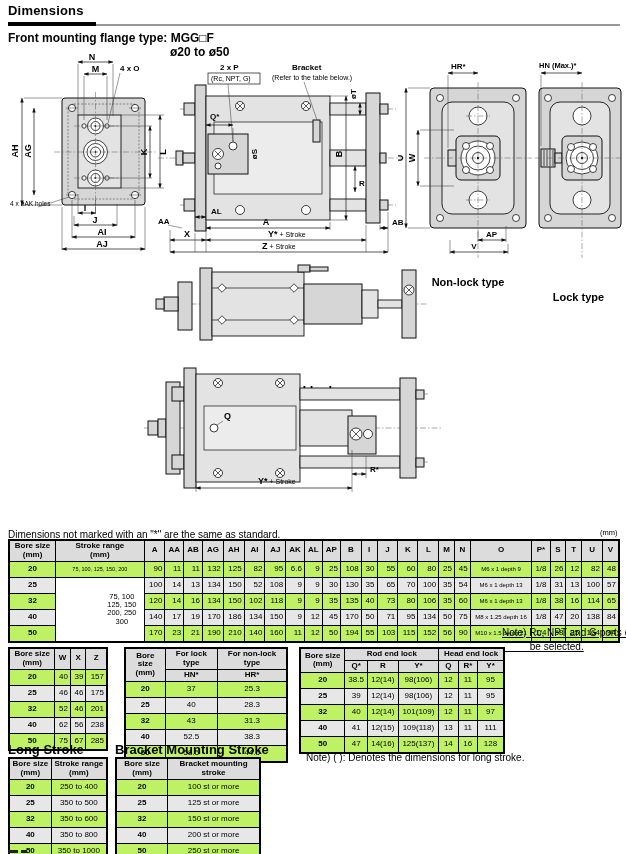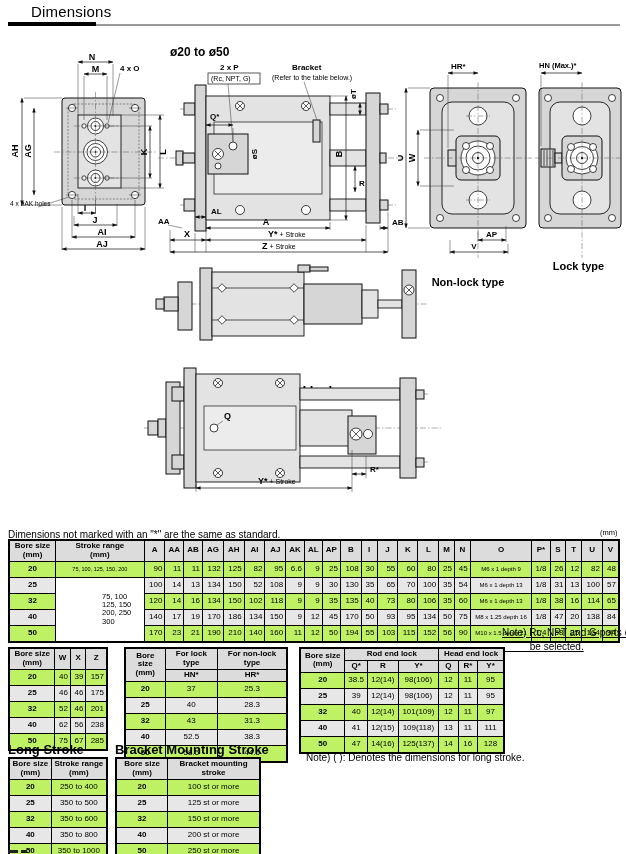--- a/index.html
+++ b/index.html
@@ -3,21 +3,21 @@
 <meta charset="utf-8">
 <style>
   html,body { margin:0; padding:0; background:#fff; }
   #page {
     position:relative; width:626px; height:854px; background:#fff; overflow:hidden;
     font-family:"Liberation Sans", sans-serif; color:#000;
   }
   .abs { position:absolute; }
 
   
-  .h-title { font-size:15px; font-weight:normal; letter-spacing:.2px;margin-left:23px; }
+  .h-title { font-size:13px; font-weight:bold; letter-spacing:.2px; }
   .h-sub   { font-size:12px; font-weight:bold; }
   .h-bore  { font-size:12px; font-weight:bold; }
   .h-sec   { font-size:13px; font-weight:bold; }
   .bar-thick { background:#000; }
   .bar-thin  { background:#999; }
 
   
   .note { font-size:10px; white-space:pre; line-height:1.35; }
   .unit { font-size:7.5px; }
 
@@ -30,21 +30,21 @@
   table { border-collapse:collapse; position:absolute; background:#bef264; table-layout:auto; }
   .tbl { border:2px solid #000; }
   th,td { border:1px solid #000; font-size:8px; line-height:1.12; padding:1px 2px; white-space:pre-line; vertical-align:middle; }
   th { background:#dcdcdc; font-weight:bold; text-align:center; }
   td { text-align:right; height:13px; }
   td:first-child { text-align:center; font-weight:bold; }
   tbody tr:nth-child(even) td { background:#e7e7e7; }
   td.c  { text-align:center; }
   td.o  { font-size:6px; text-align:center; padding:0 1px; }
   td.xs { font-size:5.5px; text-align:center; padding:0 1px; }
-  td.stk { background:#fff !important; text-align:left; font-size:7.5px;padding-left:46px; }
+  td.stk { background:#fff !important; text-align:center; font-size:7.5px;padding-left:46px; }
   .tbl-c td { text-align:center; }
 
   
   .pl  { fill:#d6d6d6; stroke:#111; stroke-width:1; }
   .bd  { fill:#e3e3e3; stroke:#111; stroke-width:.9; }
   .bd2 { fill:#ececec; stroke:#111; stroke-width:.7; }
   .whl { fill:#fff; stroke:#111; stroke-width:.8; }
   .ln  { stroke:#111; stroke-width:.7; fill:none; }
   .cl  { stroke:#555; stroke-width:.5; fill:none; stroke-dasharray:6 2 1.5 2; }
   .dsh { stroke:#333; stroke-width:.5; fill:none; stroke-dasharray:2 1.5; }
@@ -59,20 +59,21 @@
   .foot-mark { display:inline-block; background:#222; height:3px; margin-right:3px; vertical-align:top; }
 </style>
 </head>
 <body>
 
 <div id="page">
 
   <div class="abs h-title" style="left:8px;top:3px;">Dimensions</div>
   <div class="abs bar-thick" style="left:8px;top:22px;width:88px;height:4px;"></div>
   <div class="abs bar-thin" style="left:96px;top:24px;width:524px;height:1.5px;"></div>
+  <div class="abs h-sub" style="left:8px;top:31px;">Front mounting flange type: MGG□F</div>
   <div class="abs h-bore" style="left:170px;top:45px;">ø20 to ø50</div>
 
   <svg class="abs" style="left:8px;top:54px;" width="178" height="206" viewBox="0 0 178 206">
     <defs>
         <marker id="mA" markerWidth="8" markerHeight="6" refX="6.5" refY="2.5" orient="auto-start-reverse">
           <path d="M0,0 L7,2.5 L0,5 Z" fill="#111"></path>
         </marker>
       </defs>
     <g>
       <rect class="pl" x="54" y="44" width="83" height="107" rx="3"></rect>
@@ -335,21 +336,21 @@
       <circle cx="47" cy="98" r="1.2" fill="#111"></circle>
       <line class="cl" x1="47" y1="22" x2="47" y2="198"></line>
       <line class="cl" x1="0" y1="98" x2="86" y2="98"></line>
     </g>
     <g>
       <line class="ext" x1="6" y1="15" x2="6" y2="86"></line>
       <line class="dim" x1="6" y1="13" x2="47" y2="13" marker-start="url(#mD)" marker-end="url(#mD)"></line>
       <text class="t-b7" x="4" y="8">HN (Max.)*</text>
     </g>
   </svg>
-  <div class="abs cap cap-sm" style="left:531px;top:224px;width:95px;">Lock type</div>
+  <div class="abs cap cap-sm" style="left:531px;top:255px;width:95px;">Lock type</div>
 
   <svg class="abs" style="left:150px;top:262px;" width="290" height="84" viewBox="0 0 290 84">
     <g>
       <line class="cl" x1="6" y1="42" x2="278" y2="42"></line>
       <rect class="pl" x="28" y="20" width="14" height="48"></rect>
       <rect class="pl" x="14" y="35" width="14" height="14"></rect>
         <rect class="pl" x="6" y="37" width="8" height="10"></rect>
       <rect class="pl" x="50" y="6" width="12" height="72"></rect>
       <rect class="bd" x="62" y="10" width="92" height="64"></rect>
       <line class="ln" x1="62" y1="26" x2="154" y2="26"></line>
@@ -560,21 +561,21 @@
           <td>19</td>
           <td>170</td>
           <td>186</td>
           <td>134</td>
           <td>150</td>
           <td>9</td>
           <td>12</td>
           <td>45</td>
           <td>170</td>
           <td>50</td>
-          <td>93</td>
+          <td>71</td>
           <td>95</td>
           <td>134</td>
           <td>50</td>
           <td>75</td>
           <td class="o">M8 x 1.25 depth 16</td>
           <td class="c">1/8</td>
           <td>47</td>
           <td>20</td>
           <td>138</td>
           <td>84</td>

